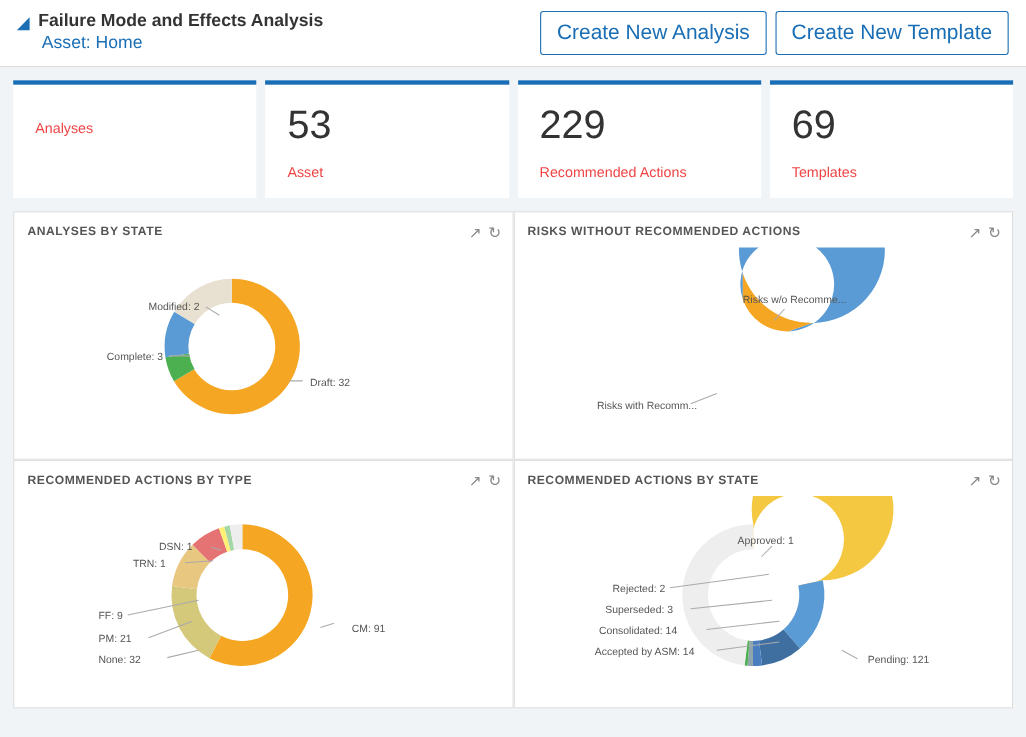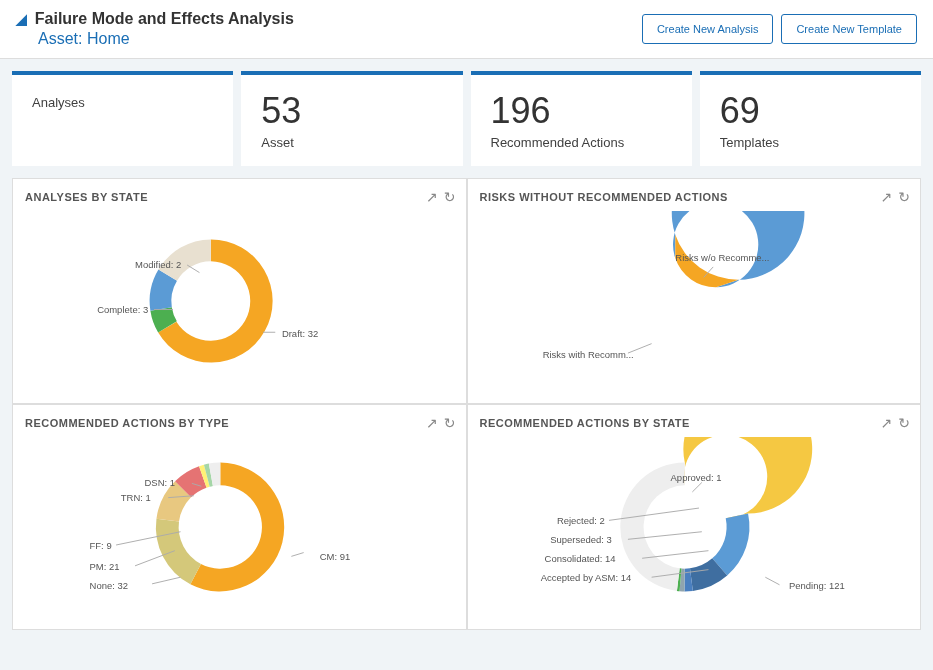--- a/index.html
+++ b/index.html
@@ -17,41 +17,41 @@
     .header-title { display: flex; align-items: center; gap: 8px; font-size: 16px; font-weight: 600; color: #333; }
     .filter-icon { color: #1a6eb5; font-size: 14px; }
     .header-asset { font-size: 16px; color: #555; margin-top: 2px; margin-left: 22px; }
     .header-asset span { color: #1a6eb5; }
     .header-buttons { display: flex; gap: 8px; }
     .btn {
       padding: 8px 14px;
       border: 1px solid #1a6eb5;
       background: #fff;
       color: #1a6eb5;
-      font-size: 11px;
+      font-size: 19px;
       cursor: pointer;
       border-radius: 3px;
       font-weight: 500;
     }
 
     .stats-row {
       display: flex;
       gap: 0;
       padding: 12px 12px 0 12px;
     }
     .stat-card {
       background: #fff;
       flex: 1;
       padding: 16px 20px;
       border-top: 4px solid #1a6eb5;
       margin-right: 8px;
     }
     .stat-card:last-child { margin-right: 0; }
     .stat-number { font-size: 36px; font-weight: 400; color: #333; line-height: 1.1; }
-    .stat-label { font-size: 13px; color: #404040; margin-top: 4px; }
+    .stat-label { font-size: 13px; color: #ef4444; margin-top: 16px; }
 
     .charts-grid {
       display: grid;
       grid-template-columns: 1fr 1fr;
       gap: 0;
       padding: 12px;
     }
     .chart-card {
       background: #fff;
       border: 1px solid #ddd;
@@ -113,21 +113,21 @@
 
 <div class="stats-row">
   <div class="stat-card">
     <div class="stat-label">Analyses</div>
   </div>
   <div class="stat-card">
     <div class="stat-number">53</div>
     <div class="stat-label">Asset</div>
   </div>
   <div class="stat-card">
-    <div class="stat-number">196</div>
+    <div class="stat-number">229</div>
     <div class="stat-label">Recommended Actions</div>
   </div>
   <div class="stat-card">
     <div class="stat-number">69</div>
     <div class="stat-label">Templates</div>
   </div>
 </div>
 
 <div class="charts-grid">
 

